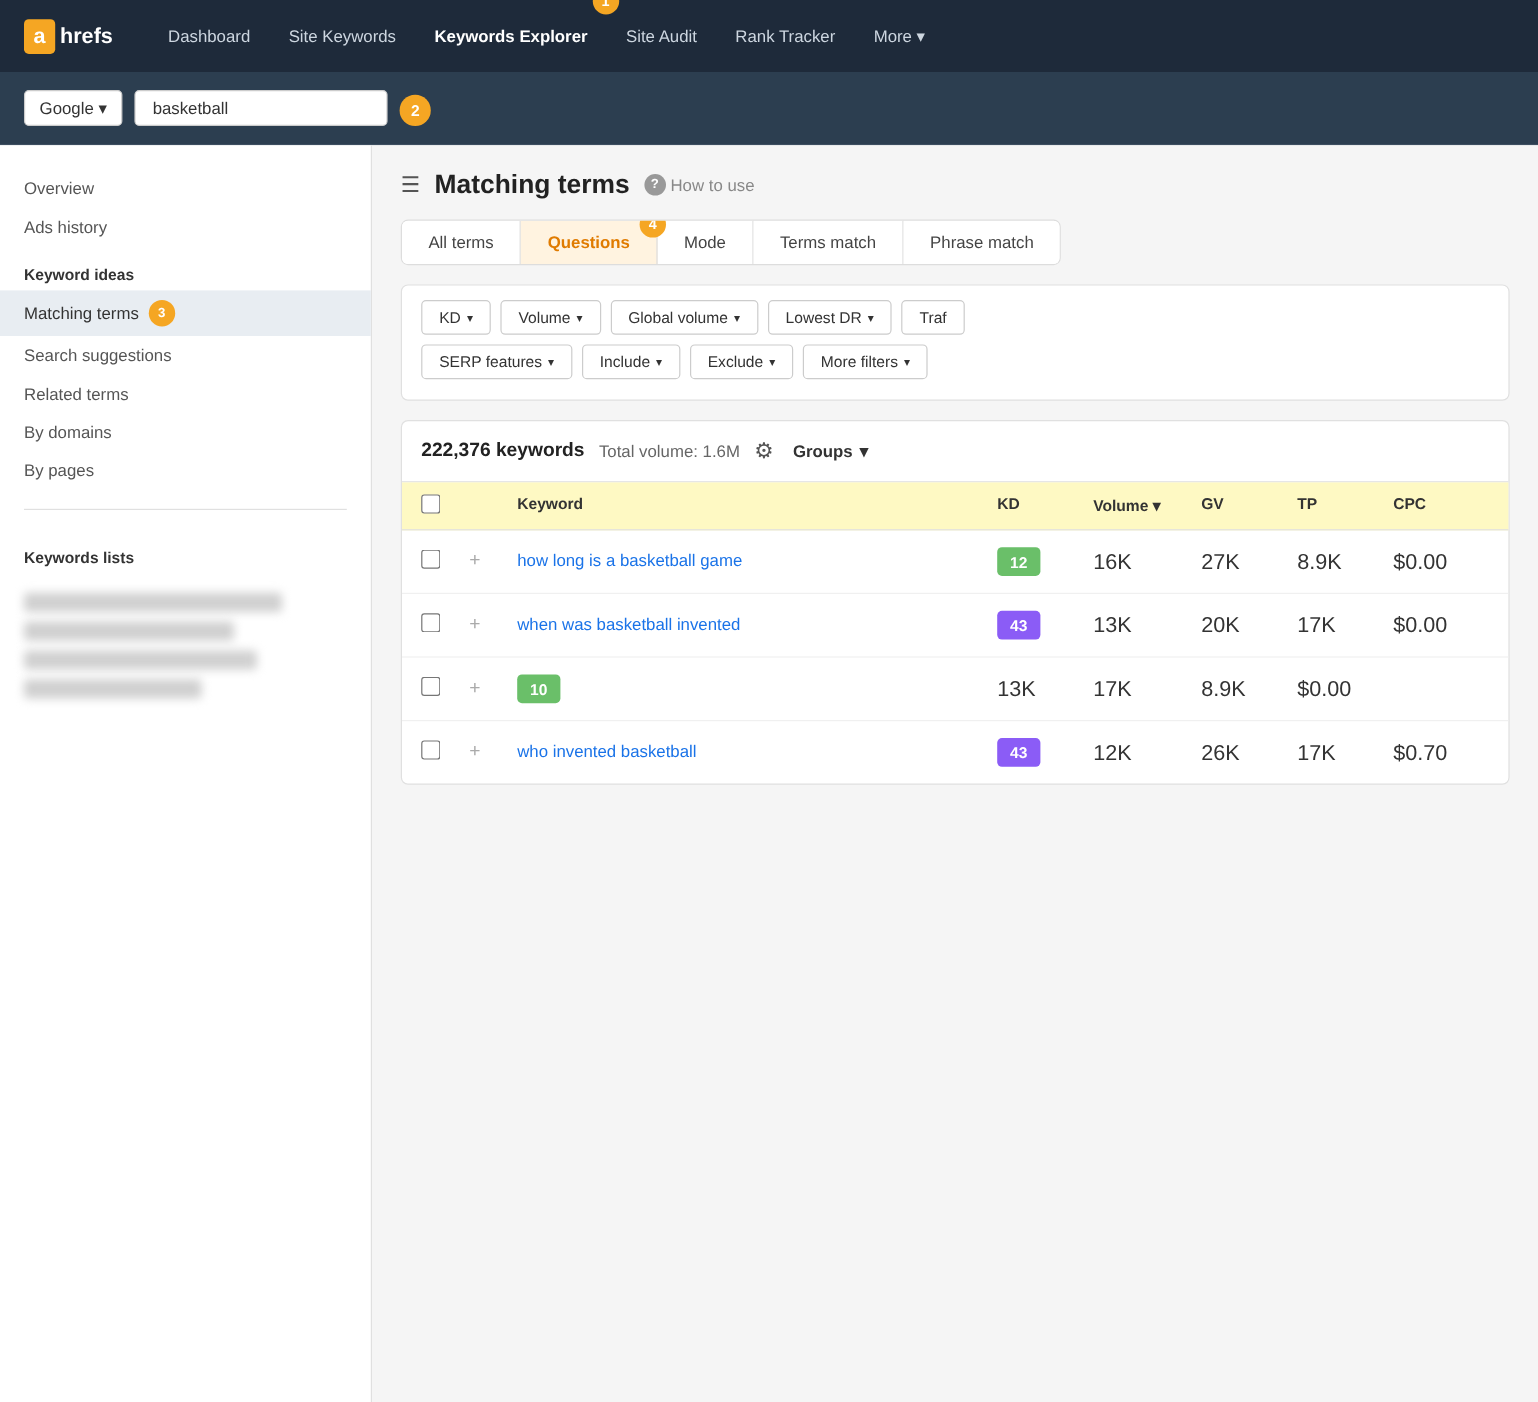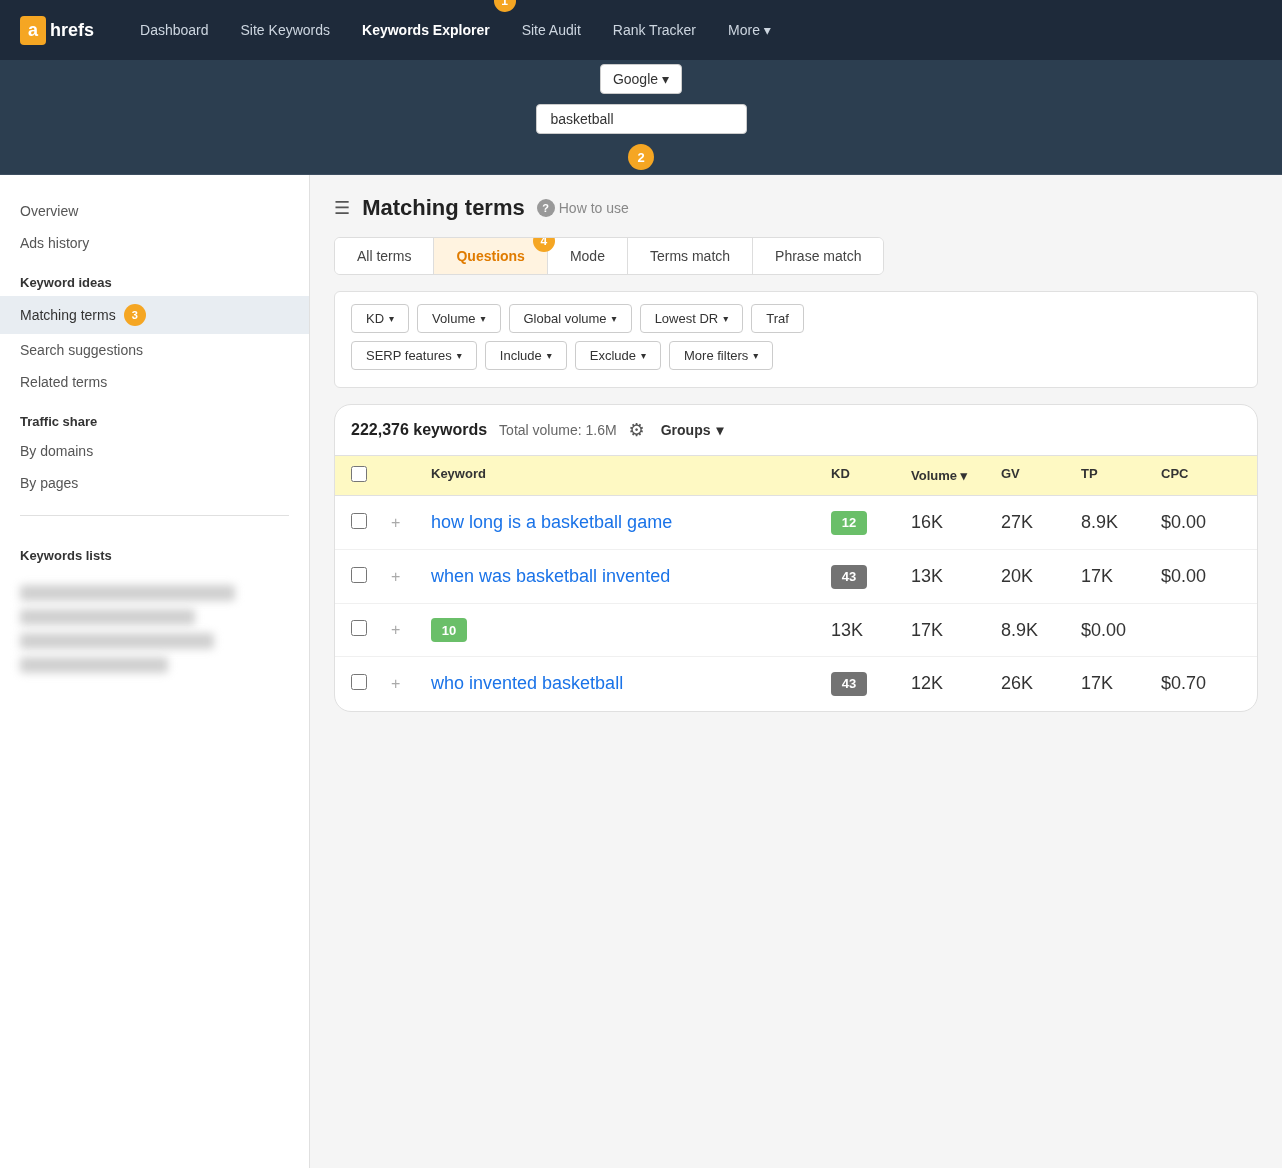--- a/index.html
+++ b/index.html
@@ -50,26 +50,25 @@
       cursor: pointer;
     }
     .nav-link.active {
       color: #fff;
       font-weight: 600;
     }
 
     
     .search-bar {
       background: #2c3e50;
-      padding: 4px 20px;
-      display: flex;
-      align-items: center;
+      padding: 15px 20px;
+      display: flex;
+      align-items: flex-end;
       gap: 10px;
       border-bottom: 1px solid #3d4e60;
-      flex-direction: column;
     }
     .engine-select {
       background: #fff;
       border: 1px solid #ccc;
       border-radius: 4px;
       padding: 6px 12px;
       font-size: 14px;
       cursor: pointer;
       display: flex;
       align-items: center;
@@ -233,21 +232,21 @@
       display: flex;
       align-items: center;
       gap: 5px;
     }
     .filter-btn .arrow { font-size: 10px; }
 
     
     .results-section {
       background: #fff;
       border: 1px solid #e0e0e0;
-      border-radius: 17px;
+      border-radius: 6px;
     }
     .results-header {
       padding: 14px 16px;
       display: flex;
       align-items: center;
       gap: 12px;
       border-bottom: 1px solid #e0e0e0;
     }
     .results-count {
       font-size: 16px;
@@ -307,36 +306,36 @@
       cursor: pointer;
     }
     .row-add {
       color: #aaa;
       font-size: 16px;
       cursor: pointer;
     }
     .keyword-link {
       color: #1a73e8;
       text-decoration: none;
-      font-size: 18px;
+      font-size: 14px;
       line-height: 1.4;
     }
     .kd-badge {
       display: inline-flex;
       align-items: center;
       justify-content: center;
       width: 36px;
       height: 24px;
       border-radius: 4px;
       font-size: 13px;
       font-weight: 700;
       color: #fff;
     }
     .kd-green { background: #6abf69; }
-    .kd-yellow { background: #737373; }
+    .kd-yellow { background: #8b5cf6; }
     .cell-value {
       font-size: 18px;
       color: #333;
     }
 
     
     .badge-number {
       display: inline-flex;
       align-items: center;
       justify-content: center;
@@ -403,21 +402,20 @@
 
     <div class="sidebar-section-title">Keyword ideas</div>
 
     <div class="sidebar-item active" style="display:flex; align-items:center; gap:8px; position:relative;">
       <span>Matching terms</span>
       <span class="badge-number" style="width:22px;height:22px;font-size:11px;">3</span>
     </div>
     <div class="sidebar-item">Search suggestions</div>
     <div class="sidebar-item">Related terms</div>
 
-    <div class="sidebar-section-title">Traffic share</div>
     <div class="sidebar-item">By domains</div>
     <div class="sidebar-item">By pages</div>
 
     <div class="sidebar-divider"></div>
 
     <div class="sidebar-section-title">Keywords lists</div>
     <div class="keywords-lists-section">
       <div class="blurred-row" style="width:80%"></div>
       <div class="blurred-row" style="width:65%"></div>
       <div class="blurred-row" style="width:72%"></div>

